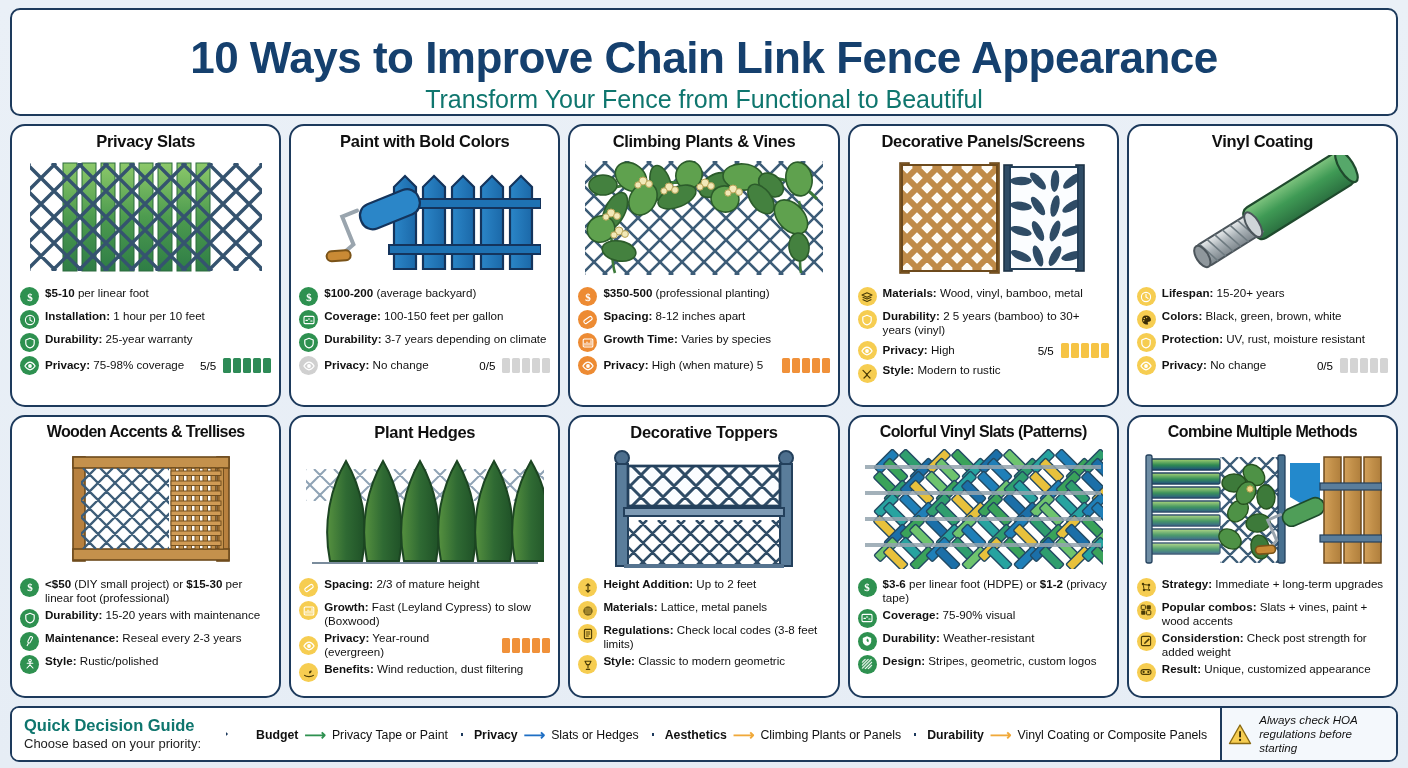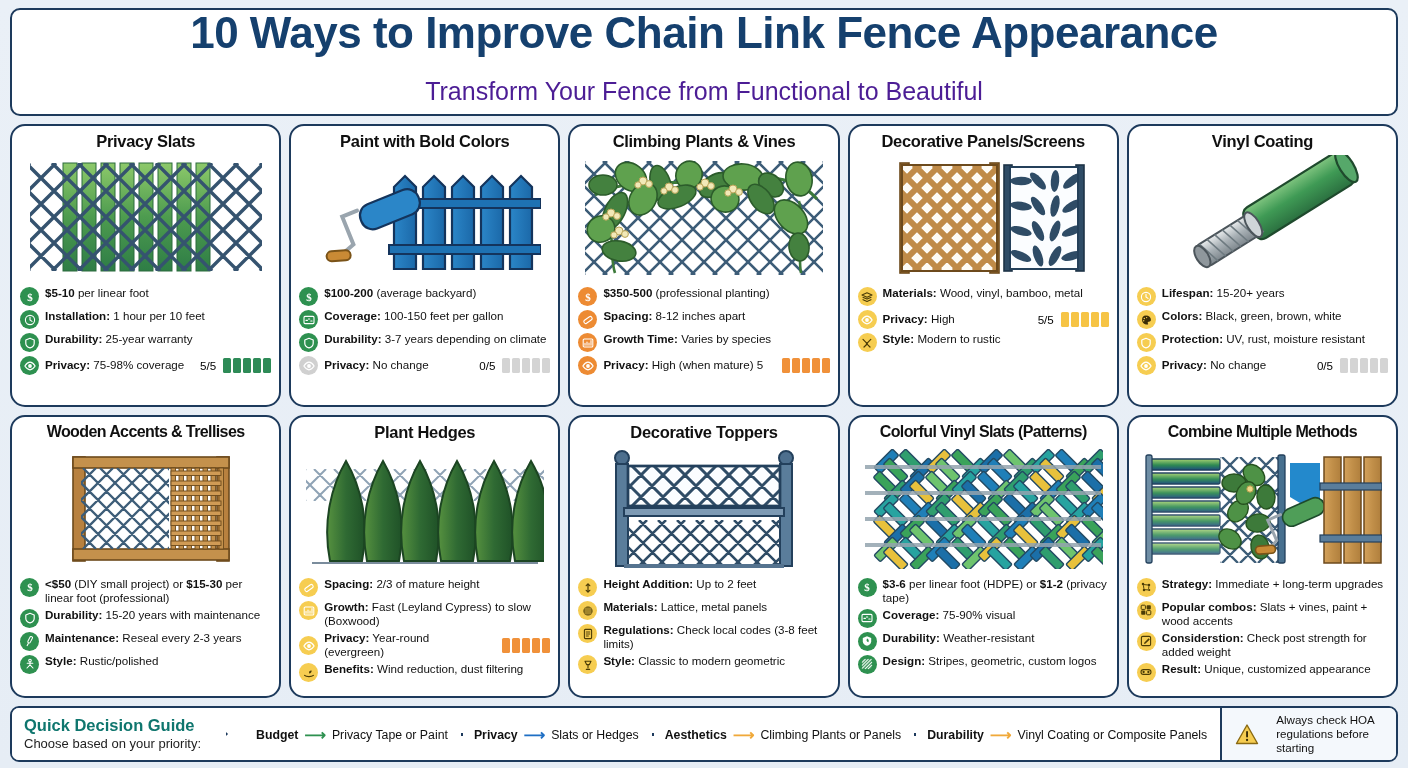--- a/index.html
+++ b/index.html
@@ -16,30 +16,30 @@
     display: flex; flex-direction: column; gap: 8px;
   }
 
   
   .header {
     background: #ffffff;
     border: 2px solid #1d3a5c;
     border-radius: 10px;
     height: 108px;
     display: flex; flex-direction: column;
-    align-items: center; justify-content: flex-start;
+    align-items: center; justify-content: flex-end;
     flex: 0 0 auto;
   }
   .header h1 {
     font-size: 44px; font-weight: bold; letter-spacing: -0.5px;
     color: #15406e; line-height: 1.05;
   }
   .header h2 {
-    font-size: 25px; font-weight: normal; color: #4c1d95;
-    margin-top: 21px;
+    font-size: 25px; font-weight: normal; color: #0f766e;
+    margin-top: 4px;
   }
 
   
   .grid {
     display: grid;
     grid-template-columns: repeat(5, 1fr);
     grid-template-rows: 1fr 1fr;
     gap: 8px;
     flex: 1 1 auto;
     min-height: 0;
@@ -134,26 +134,27 @@
     font-size: 12.3px; color:#111; white-space: nowrap;
   }
   .fitem + .fitem:before {
     content:""; position:absolute; left:0; top:6px; bottom:6px; width:2px;
     background:#1d3a5c;
   }
   .fitem .k { font-weight:bold; }
   .arrow { font-size: 15px; line-height: 1; font-weight: bold; }
   .hoa {
     margin-left:auto;
-    display:flex; align-items:center; gap:17px;
-    padding: 0 10px 0 13px;
+    display:flex; align-items:center; gap:7px;
+    padding: 0 10px 0 6px;
     background:#f4f8fc;
     height:100%;
     position: relative;
     border-left: 2px solid #1d3a5c;
+    font-style: italic;
   }
   .hoa .txt { font-size: 11.6px; line-height:1.2; color:#111; }
   .warn { width:24px; height:22px; flex:0 0 auto;}
 </style>
 </head>
 <body>
 
 <div class="page">
 
   <div class="header">
@@ -456,20 +457,28 @@
         <div class="facts">
           <div class="fact">
             <span class="ficon">
               <svg viewBox="0 0 12 12">
                 <path d="M6 1.8 11 4 6 6.2 1 4Z" fill="none" stroke="#4b3c06" stroke-width="1.1" stroke-linejoin="round"></path>
                 <path d="M1.6 6.3 6 8.1 10.4 6.3" fill="none" stroke="#4b3c06" stroke-width="1.1" stroke-linejoin="round"></path>
                 <path d="M1.6 8.6 6 10.4 10.4 8.6" fill="none" stroke="#4b3c06" stroke-width="1.1" stroke-linejoin="round"></path>
               </svg>
             </span>
             <span class="ftext"><b>Materials:</b> Wood, vinyl, bamboo, metal</span>
+          </div>
+          <div class="fact">
+            <span class="ficon">
+              <svg viewBox="0 0 12 12">
+                <path d="M6 1.3 L10.2 3v3.2c0 2.5-2 4.1-4.2 4.6C3.8 10.3 1.8 8.7 1.8 6.2V3Z" fill="none" stroke="#fff" stroke-width="1.2" stroke-linejoin="round"></path>
+              </svg>
+            </span>
+            <span class="ftext"><b>Durability:</b> 2 5 years (bamboo) to 30+ years (vinyl)</span>
           </div>
           <div class="fact rated">
             <span class="ficon">
               <svg viewBox="0 0 12 12">
                 <path d="M0.9 6C2.6 3.3 4.3 2.2 6 2.2S9.4 3.3 11.1 6C9.4 8.7 7.7 9.8 6 9.8S2.6 8.7 0.9 6Z" fill="none" stroke="#fff" stroke-width="1.2"></path>
                 <circle cx="6" cy="6" r="1.9" fill="#fff"></circle>
               </svg>
             </span>
             <span class="ftext"><b>Privacy:</b> High</span>
             <span class="rowend">

